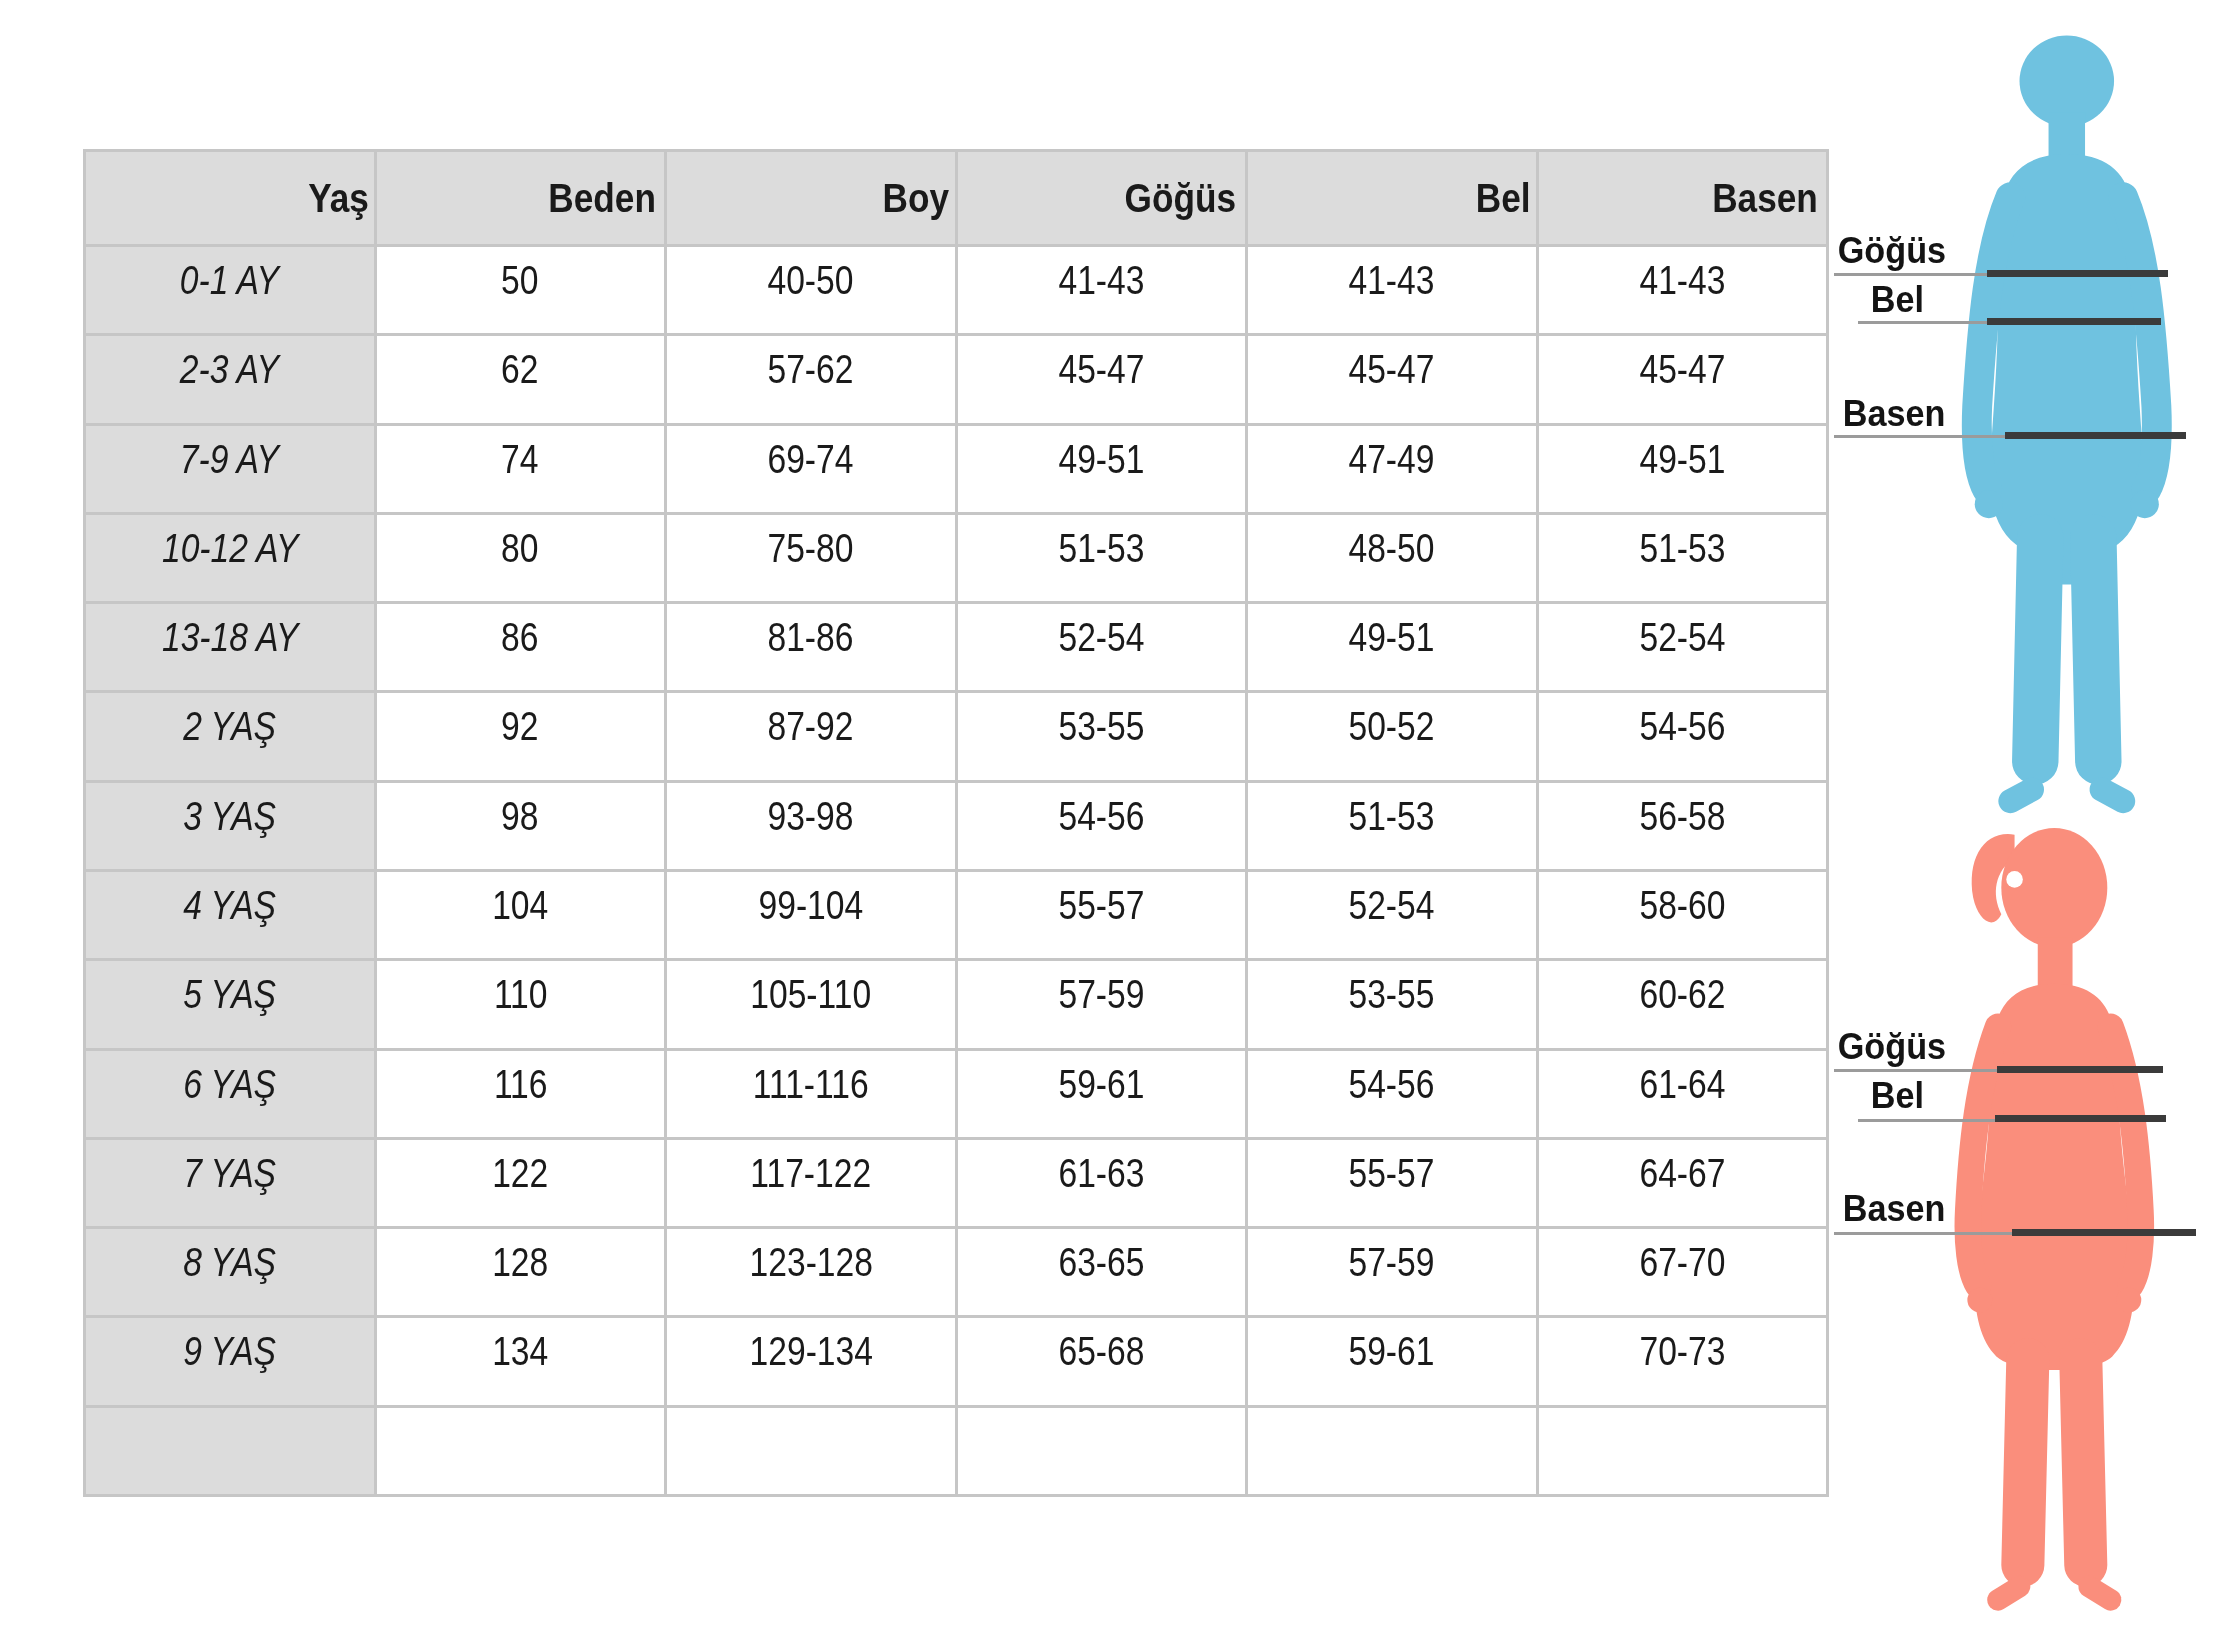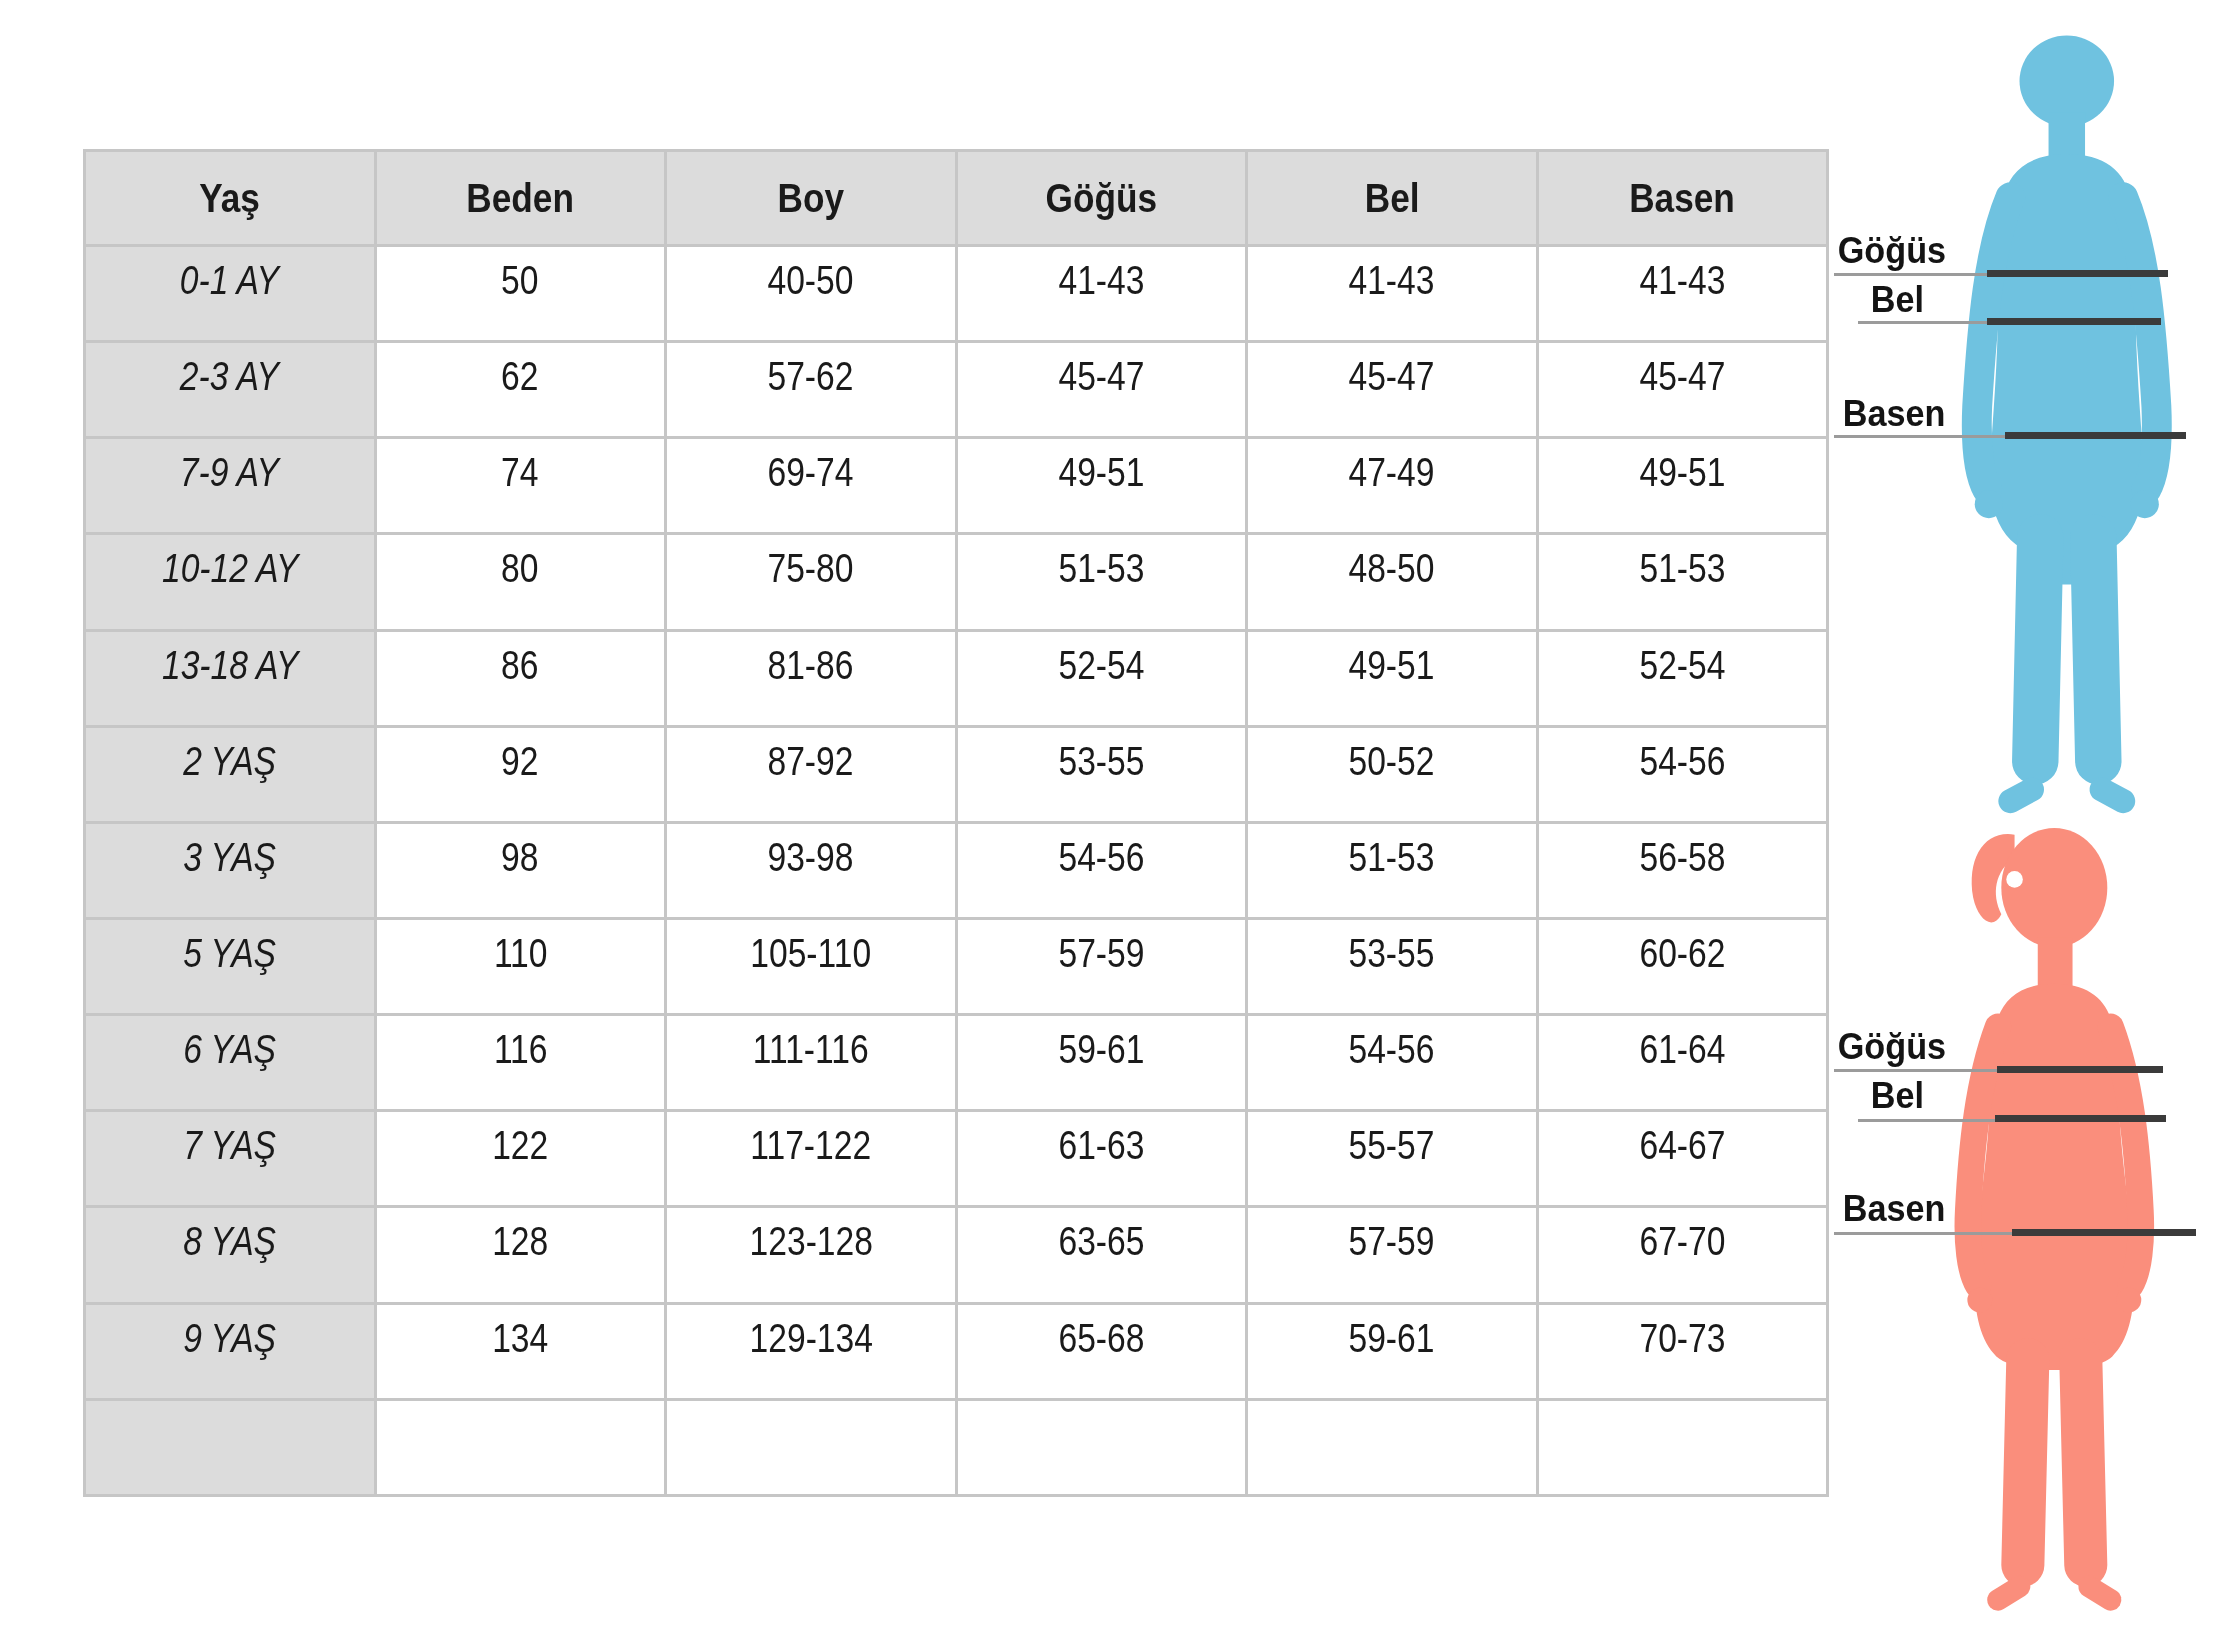--- a/index.html
+++ b/index.html
@@ -22,20 +22,21 @@
     border:3.3px solid var(--border,#c6c6c6);
     text-align:center;
     overflow:hidden;
     white-space:nowrap;
   }
   table.size th{
     height:90px;
     background:var(--cellgray,#dcdcdc);
     font-size:40px;font-weight:bold;
     vertical-align:middle;
+    text-align:right;
   }
   table.size td{
     height:73px;
     background:#ffffff;
     font-size:41px;font-weight:normal;
     vertical-align:top;
     padding-top:10px;
   }
   table.size td.age{background:var(--cellgray,#dcdcdc);font-style:italic;}
   .hv,.cv{display:inline-block;transform:scaleX(0.82);transform-origin:center;line-height:1.1;}
@@ -123,20 +124,28 @@
       <td><span class="cv">50-52</span></td>
       <td><span class="cv">54-56</span></td>
     </tr>
           <tr>
       <td class="age"><span class="cv">3 YAŞ</span></td>
       <td><span class="cv">98</span></td>
       <td><span class="cv">93-98</span></td>
       <td><span class="cv">54-56</span></td>
       <td><span class="cv">51-53</span></td>
       <td><span class="cv">56-58</span></td>
+    </tr>
+          <tr>
+      <td class="age"><span class="cv">4 YAŞ</span></td>
+      <td><span class="cv">104</span></td>
+      <td><span class="cv">99-104</span></td>
+      <td><span class="cv">55-57</span></td>
+      <td><span class="cv">52-54</span></td>
+      <td><span class="cv">58-60</span></td>
     </tr>
           <tr>
       <td class="age"><span class="cv">5 YAŞ</span></td>
       <td><span class="cv">110</span></td>
       <td><span class="cv">105-110</span></td>
       <td><span class="cv">57-59</span></td>
       <td><span class="cv">53-55</span></td>
       <td><span class="cv">60-62</span></td>
     </tr>
           <tr>

